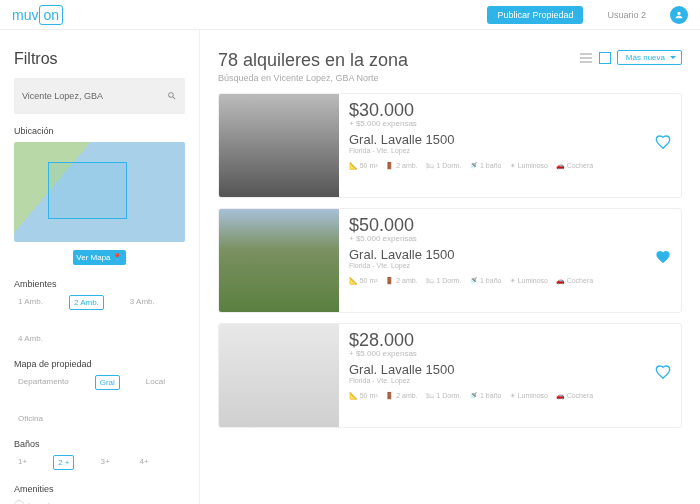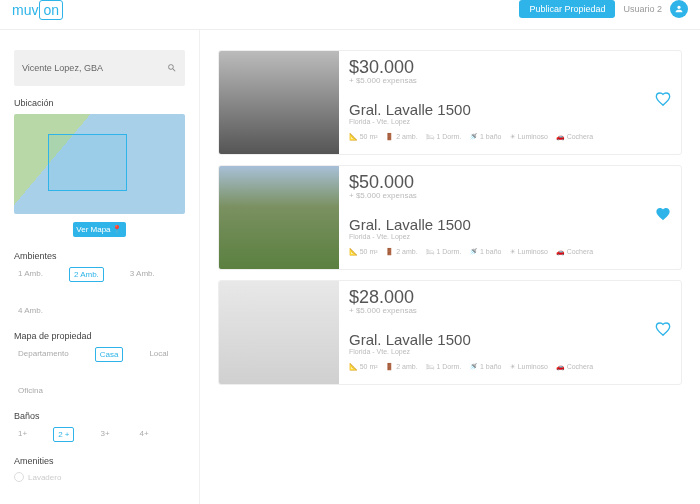--- a/index.html
+++ b/index.html
@@ -1,21 +1,21 @@
 <!DOCTYPE html>
 <html><head>
 <meta charset="utf-8">
 <style>
 *{margin:0;padding:0;box-sizing:border-box;font-family:-apple-system,BlinkMacSystemFont,"Segoe UI",Helvetica,Arial,sans-serif}
 body{width:700px;height:504px;overflow:hidden;background:#fff;font-size:10px;color:#555}
-.topbar{height:30px;display:flex;align-items:flex-start;justify-content:space-between;padding:0 12px;border-bottom:1px solid #eee}
+.topbar{height:30px;display:flex;align-items:center;justify-content:space-between;padding:0 12px;border-bottom:1px solid #eee}
 .logo{display:flex;align-items:center;font-size:14px;font-weight:400}
 .logo-muv{color:#2eb4e8}
 .logo-on{color:#2eb4e8;border:1.5px solid #2eb4e8;border-radius:3px;padding:1px 3px;margin-left:1px;position:relative}
-.topright{display:flex;align-items:center;gap:8px}
+.topright{display:flex;align-items:center;gap:24px}
 .btn-publish{background:#2eb4e8;color:#fff;border:none;border-radius:3px;padding:4px 10px;font-size:9px;cursor:pointer}
 .user-label{font-size:9px;color:#999}
 .avatar{width:18px;height:18px;border-radius:50%;background:#2eb4e8;display:flex;align-items:center;justify-content:center}
 .avatar svg{width:10px;height:10px;fill:#fff}
 .main{display:flex;height:calc(100% - 30px)}
 .sidebar{width:200px;padding:20px 14px 0 14px;border-right:1px solid #f0f0f0}
 .sidebar h2{font-size:16px;font-weight:400;color:#444;margin-bottom:10px}
 .search-box{background:#f0f0f0;border-radius:2px;height:36px;display:flex;align-items:center;padding:0 8px;margin-bottom:12px}
 .search-box input{background:transparent;border:none;outline:none;flex:1;font-size:9px;color:#666}
 .search-box svg{width:10px;height:10px;fill:#888}
@@ -38,21 +38,21 @@
 .sort{border:1px solid #2eb4e8;color:#2eb4e8;border-radius:2px;padding:2px 16px 2px 8px;font-size:8px;position:relative;cursor:pointer}
 .sort::after{content:"";position:absolute;right:5px;top:5px;border:3px solid transparent;border-top-color:#2eb4e8}
 .card{display:flex;border:1px solid #eee;border-radius:3px;margin-bottom:10px;height:105px;overflow:hidden}
 .card-img{width:120px;background:#ccc;flex-shrink:0}
 .card-img.img1{background:linear-gradient(180deg,#bbb 0%,#888 50%,#555 100%)}
 .card-img.img2{background:linear-gradient(180deg,#a8c0d8 0%,#7a9060 40%,#5a8040 100%)}
 .card-img.img3{background:linear-gradient(180deg,#e8e8e8 0%,#d0d0d0 100%)}
 .card-body{flex:1;padding:6px 10px;position:relative}
 .price{font-size:18px;font-weight:400;color:#555}
 .expenses{font-size:8px;color:#bbb;margin-top:-2px}
-.addr{font-size:15px;color:#555;margin-top:16px}
+.addr{font-size:13px;color:#555;margin-top:4px}
 .loc{font-size:7px;color:#bbb}
 .specs{display:flex;gap:8px;margin-top:8px;font-size:7px;color:#bbb;align-items:center}
 .specs span{display:flex;align-items:center;gap:2px}
 .heart{position:absolute;right:10px;top:40px;cursor:pointer}
 .heart svg{width:16px;height:16px}
 .heart.empty svg{fill:none;stroke:#2eb4e8;stroke-width:2}
 .heart.filled svg{fill:#2eb4e8}
 .amenity{font-size:8px;color:#ccc;display:flex;align-items:center;gap:4px}
 .amenity::before{content:"";width:8px;height:8px;border:1px solid #ddd;border-radius:50%}
 </style>
@@ -70,20 +70,21 @@
     <div class="avatar">
         <svg viewBox="0 0 24 24">
           <path d="M12 12c2.2 0 4-1.8 4-4s-1.8-4-4-4-4 1.8-4 4 1.8 4 4 4zm0 2c-2.7 0-8 1.3-8 4v2h16v-2c0-2.7-5.3-4-8-4z"></path>
         </svg>
       </div>
   </div>
 </div>
 
 <div class="main">
   <div class="sidebar">
+    <h2>Filtros</h2>
     <div class="search-box">
       <input value="Vicente Lopez, GBA" style="">
       <svg viewBox="0 0 24 24">
           <path d="M15.5 14h-.79l-.28-.27A6.47 6.47 0 0016 9.5 6.5 6.5 0 109.5 16c1.61 0 3.09-.59 4.23-1.57l.27.28v.79l5 5L20.49 19l-5-5zm-6 0C7 14 5 12 5 9.5S7 5 9.5 5 14 7 14 9.5 12 14 9.5 14z"></path>
         </svg>
     </div>
     <div class="filter-label">Ubicación</div>
     <div class="map"></div>
     <button class="btn-map">Ver Mapa  📍</button>
 
@@ -91,38 +92,56 @@
     <div class="chips" id="amb-chips">
         <span class="chip">1 Amb.</span>
         <span class="chip active">2 Amb.</span>
         <span class="chip">3 Amb.</span>
         <span class="chip">4 Amb.</span>
       </div>
 
     <div class="filter-label">Mapa de propiedad</div>
     <div class="chips" id="tipo-chips">
         <span class="chip">Departamento</span>
-        <span class="chip active">Casa</span>
+        <span class="chip active">Gral</span>
         <span class="chip">Local</span>
         <span class="chip">Oficina</span>
       </div>
 
     <div class="filter-label">Baños</div>
     <div class="chips" id="banos-chips">
         <span class="chip">1+</span>
         <span class="chip active">2 +</span>
         <span class="chip">3+</span>
         <span class="chip">4+</span>
       </div>
 
     <div class="filter-label">Amenities</div>
     <div class="amenity">Lavadero</div>
   </div>
 
   <div class="content">
+    <div class="results-header">
+      <div>
+        <div class="results-title">78 alquileres en la zona</div>
+        <div class="results-sub">Búsqueda en Vicente Lopez, GBA Norte</div>
+      </div>
+      <div class="controls">
+        <div class="view-icon list">
+            <span></span>
+          </div>
+        <div class="view-icon grid">
+            <span></span>
+            <span></span>
+            <span></span>
+            <span></span>
+          </div>
+        <div class="sort">Más nueva</div>
+      </div>
+    </div>
     <div id="listings">
         <div class="card">
     <div class="card-img img1"></div>
     <div class="card-body">
       <div class="price">$30.000</div>
       <div class="expenses">+ $5.000 expensas</div>
       <div class="addr">Gral. Lavalle 1500</div>
       <div class="loc">Florida - Vte. Lopez</div>
       <div class="specs">
         <span>📐 50 m²</span>

